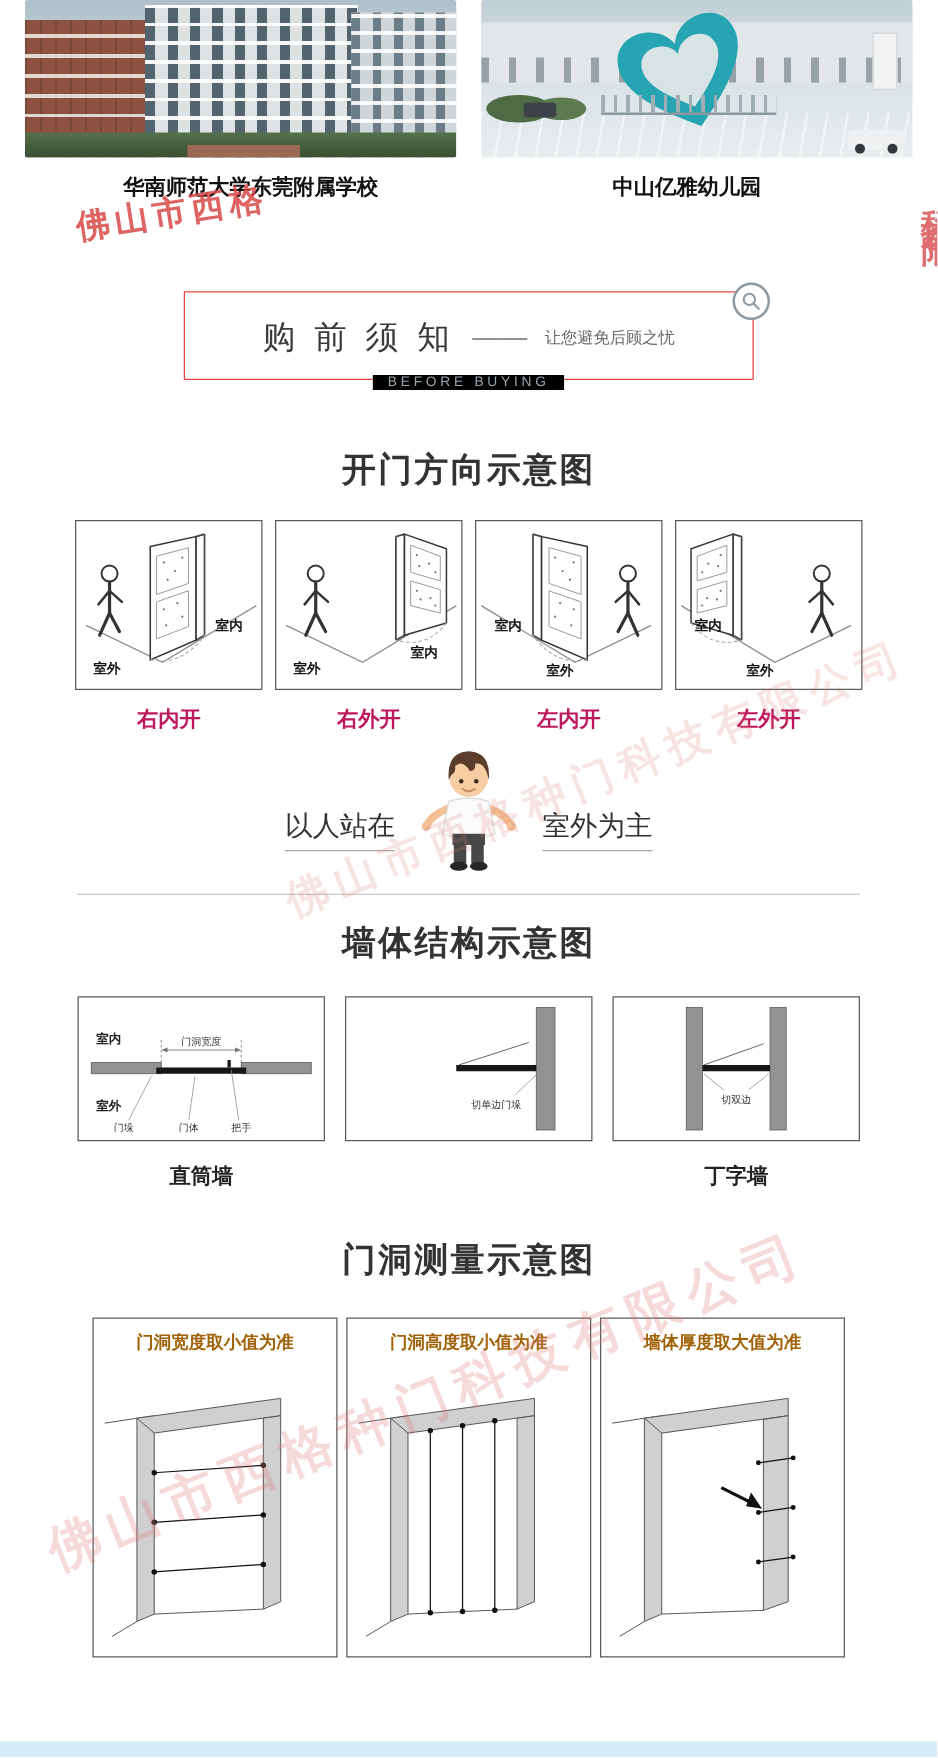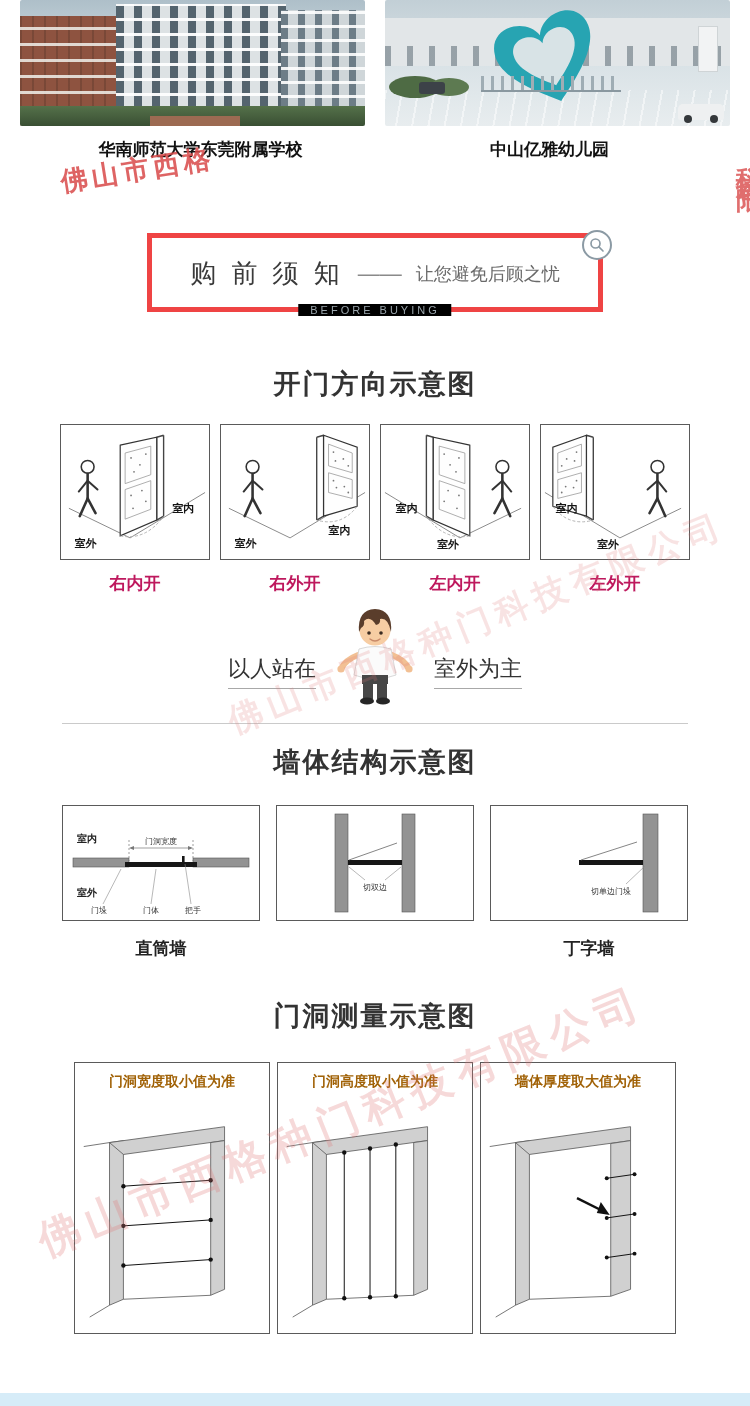--- a/index.html
+++ b/index.html
@@ -48,25 +48,25 @@
   .pr-wheel { position:absolute; bottom:-3px; width:8px; height:8px; border-radius:50%; background:#34383b; }
   .pr-wheel.w1 { left:6px; } .pr-wheel.w2 { right:6px; }
 
   .cap-row { display:flex; padding:0 36px; margin-top:12px; }
   .cap-row span { width:345px; text-align:center; font-size:17px; font-weight:600; color:#111; }
   .cap-row span + span { margin-left:20px; }
 
   .tbc { margin-top:28px; padding-right:30px; text-align:right; font-size:23px; font-weight:bold; color:#111; letter-spacing:1px; }
 
   
-  .notice { position:relative; margin:72px auto 0; width:456px; border:5px solid #ef4444; padding:18px 4px 16px; text-align:center; }
+  .notice { position:relative; margin:72px auto 0; width:456px; border:1px solid #ef4444; padding:18px 4px 16px; text-align:center; }
   .notice-row { display:inline-flex; align-items:center; gap:14px; }
   .notice-title { font-size:26px; color:#3a3a3a; letter-spacing:4px; font-weight:500; }
   .notice-dash { color:#8a8a8a; font-size:22px; }
-  .notice-sub { font-size:18px; color:#6a6a6a; }
+  .notice-sub { font-size:13px; color:#6a6a6a; }
   .notice-en { position:absolute; left:50%; bottom:-9px; transform:translateX(-50%); background:#000000; padding:0 12px;
     font-size:11px; letter-spacing:3px; color:#9aa5ac; white-space:nowrap; }
   .notice-zoom { position:absolute; top:-8px; right:-14px; width:30px; height:30px; border:2px solid #8b9aa4; border-radius:50%;
     background:#fff; display:flex; align-items:center; justify-content:center; }
 
   
   .sec-h { text-align:center; font-size:27px; font-weight:bold; color:#333; letter-spacing:2px; line-height:1.2; }
   .sec-h.h1 { margin-top:56px; } .sec-h.h2 { margin-top:22px; } .sec-h.h3 { margin-top:40px; }
 
   
@@ -338,36 +338,36 @@
         <text x="98" y="38" class="tiny">门洞宽度</text>
         <path d="M40,98 L58,63 M88,98 L93,63 M128,98 L122,58" stroke="#888" stroke-width="0.6" fill="none"></path>
         <text x="36" y="107" class="tiny">门垛</text>
         <text x="88" y="107" class="tiny">门体</text>
         <text x="130" y="107" class="tiny">把手</text>
       </svg>
     </div>
 
     <div class="w-box">
       <svg viewBox="0 0 196 114" width="196" height="114">
+        <rect x="152" y="8" width="15" height="98" fill="#939393" stroke="#555" stroke-width="0.6"></rect>
+        <rect x="88" y="54" width="64" height="5" fill="#161616"></rect>
+        <path d="M90,54 L146,36" stroke="#666" stroke-width="0.8"></path>
+        <path d="M135,78 L154,60" stroke="#888" stroke-width="0.6"></path>
+        <text x="120" y="88" class="tiny">切单边门垛</text>
+      </svg>
+    </div>
+
+    <div class="w-box">
+      <svg viewBox="0 0 196 114" width="196" height="114">
         <rect x="58" y="8" width="13" height="98" fill="#939393" stroke="#555" stroke-width="0.6"></rect>
         <rect x="125" y="8" width="13" height="98" fill="#939393" stroke="#555" stroke-width="0.6"></rect>
         <rect x="71" y="54" width="54" height="5" fill="#161616"></rect>
         <path d="M72,54 L120,37" stroke="#666" stroke-width="0.8"></path>
         <path d="M88,74 L72,61 M108,74 L124,61" stroke="#888" stroke-width="0.6"></path>
         <text x="98" y="84" class="tiny">切双边</text>
-      </svg>
-    </div>
-
-    <div class="w-box">
-      <svg viewBox="0 0 196 114" width="196" height="114">
-        <rect x="152" y="8" width="15" height="98" fill="#939393" stroke="#555" stroke-width="0.6"></rect>
-        <rect x="88" y="54" width="64" height="5" fill="#161616"></rect>
-        <path d="M90,54 L146,36" stroke="#666" stroke-width="0.8"></path>
-        <path d="M135,78 L154,60" stroke="#888" stroke-width="0.6"></path>
-        <text x="120" y="88" class="tiny">切单边门垛</text>
       </svg>
     </div>
   </div>
 
   <div class="w-caps">
     <span>直筒墙</span>
     <span>丁字墙</span>
   </div>
 
   <div class="sec-h h3">门洞测量示意图</div>

